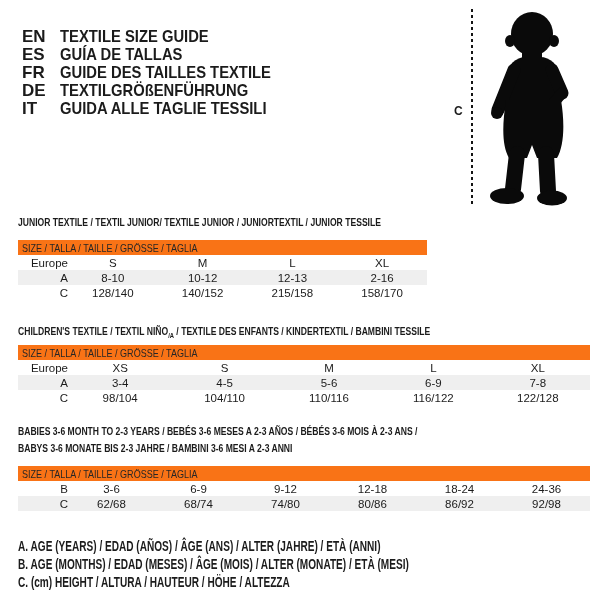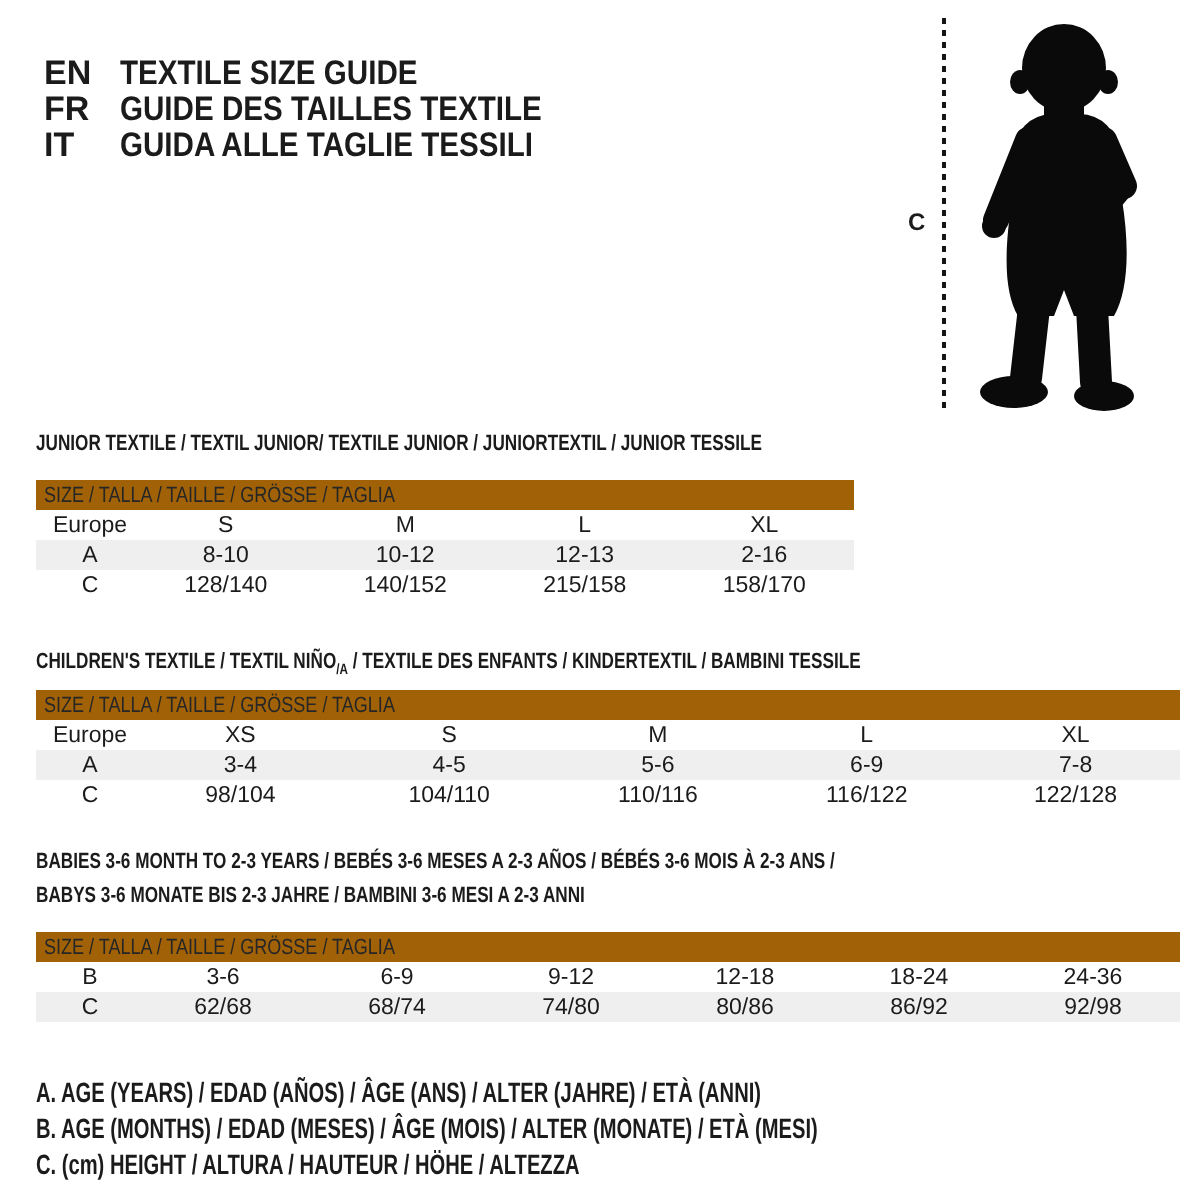--- a/index.html
+++ b/index.html
@@ -31,42 +31,50 @@
   .t1-title { top:216px; }
   .t2-title { top:325px; }
   .t3-title { top:423px; line-height:17px; }
   sub.subsz { font-size:7.5px; }
   
   table { position:absolute; left:18px; border-collapse:collapse; table-layout:fixed; font-size:11.5px; }
   .t-junior   { top:240px; width:409px; }
   .t-children { top:345px; width:572px; }
   .t-babies   { top:466px; width:572px; }
   tr.bar th {
-    background:#a16207; height:15px; font-weight:400; text-align:left;
+    background:#f97316; height:15px; font-weight:400; text-align:left;
     padding:0 0 0 4px; font-size:11px; color:#262626; white-space:nowrap; overflow:hidden;
   }
   tr.bar th .hx { display:inline-block; transform:scaleX(0.82); transform-origin:0 50%; white-space:nowrap; }
   td { height:15px; text-align:center; vertical-align:middle; padding:0; white-space:nowrap; }
-  td.rl { text-align:center; padding-left:4px; }
+  td.rl { text-align:right; padding-left:4px; }
   tr.alt { background:#efefef; }
   
   .notes { position:absolute; left:18px; top:537px; font-size:14px; font-weight:700; }
   .note-line { white-space:nowrap; transform:scaleX(0.72); transform-origin:0 50%; height:18px; line-height:18px; }
 </style>
 </head>
 <body>
 
 <div class="langs">
   <div class="lang-row">
     <span class="lang-code">EN</span>
     <span class="cx">TEXTILE SIZE GUIDE</span>
   </div>
   <div class="lang-row">
+    <span class="lang-code">ES</span>
+    <span class="cx">GUÍA DE TALLAS</span>
+  </div>
+  <div class="lang-row">
     <span class="lang-code">FR</span>
     <span class="cx">GUIDE DES TAILLES TEXTILE</span>
+  </div>
+  <div class="lang-row">
+    <span class="lang-code">DE</span>
+    <span class="cx">TEXTILGRÖßENFÜHRUNG</span>
   </div>
   <div class="lang-row">
     <span class="lang-code">IT</span>
     <span class="cx">GUIDA ALLE TAGLIE TESSILI</span>
   </div>
 </div>
 
 <div class="dash-line"></div>
 <div class="height-label">C</div>
 <svg class="figure-svg" width="106" height="202" viewBox="0 0 106 202" aria-hidden="true">

